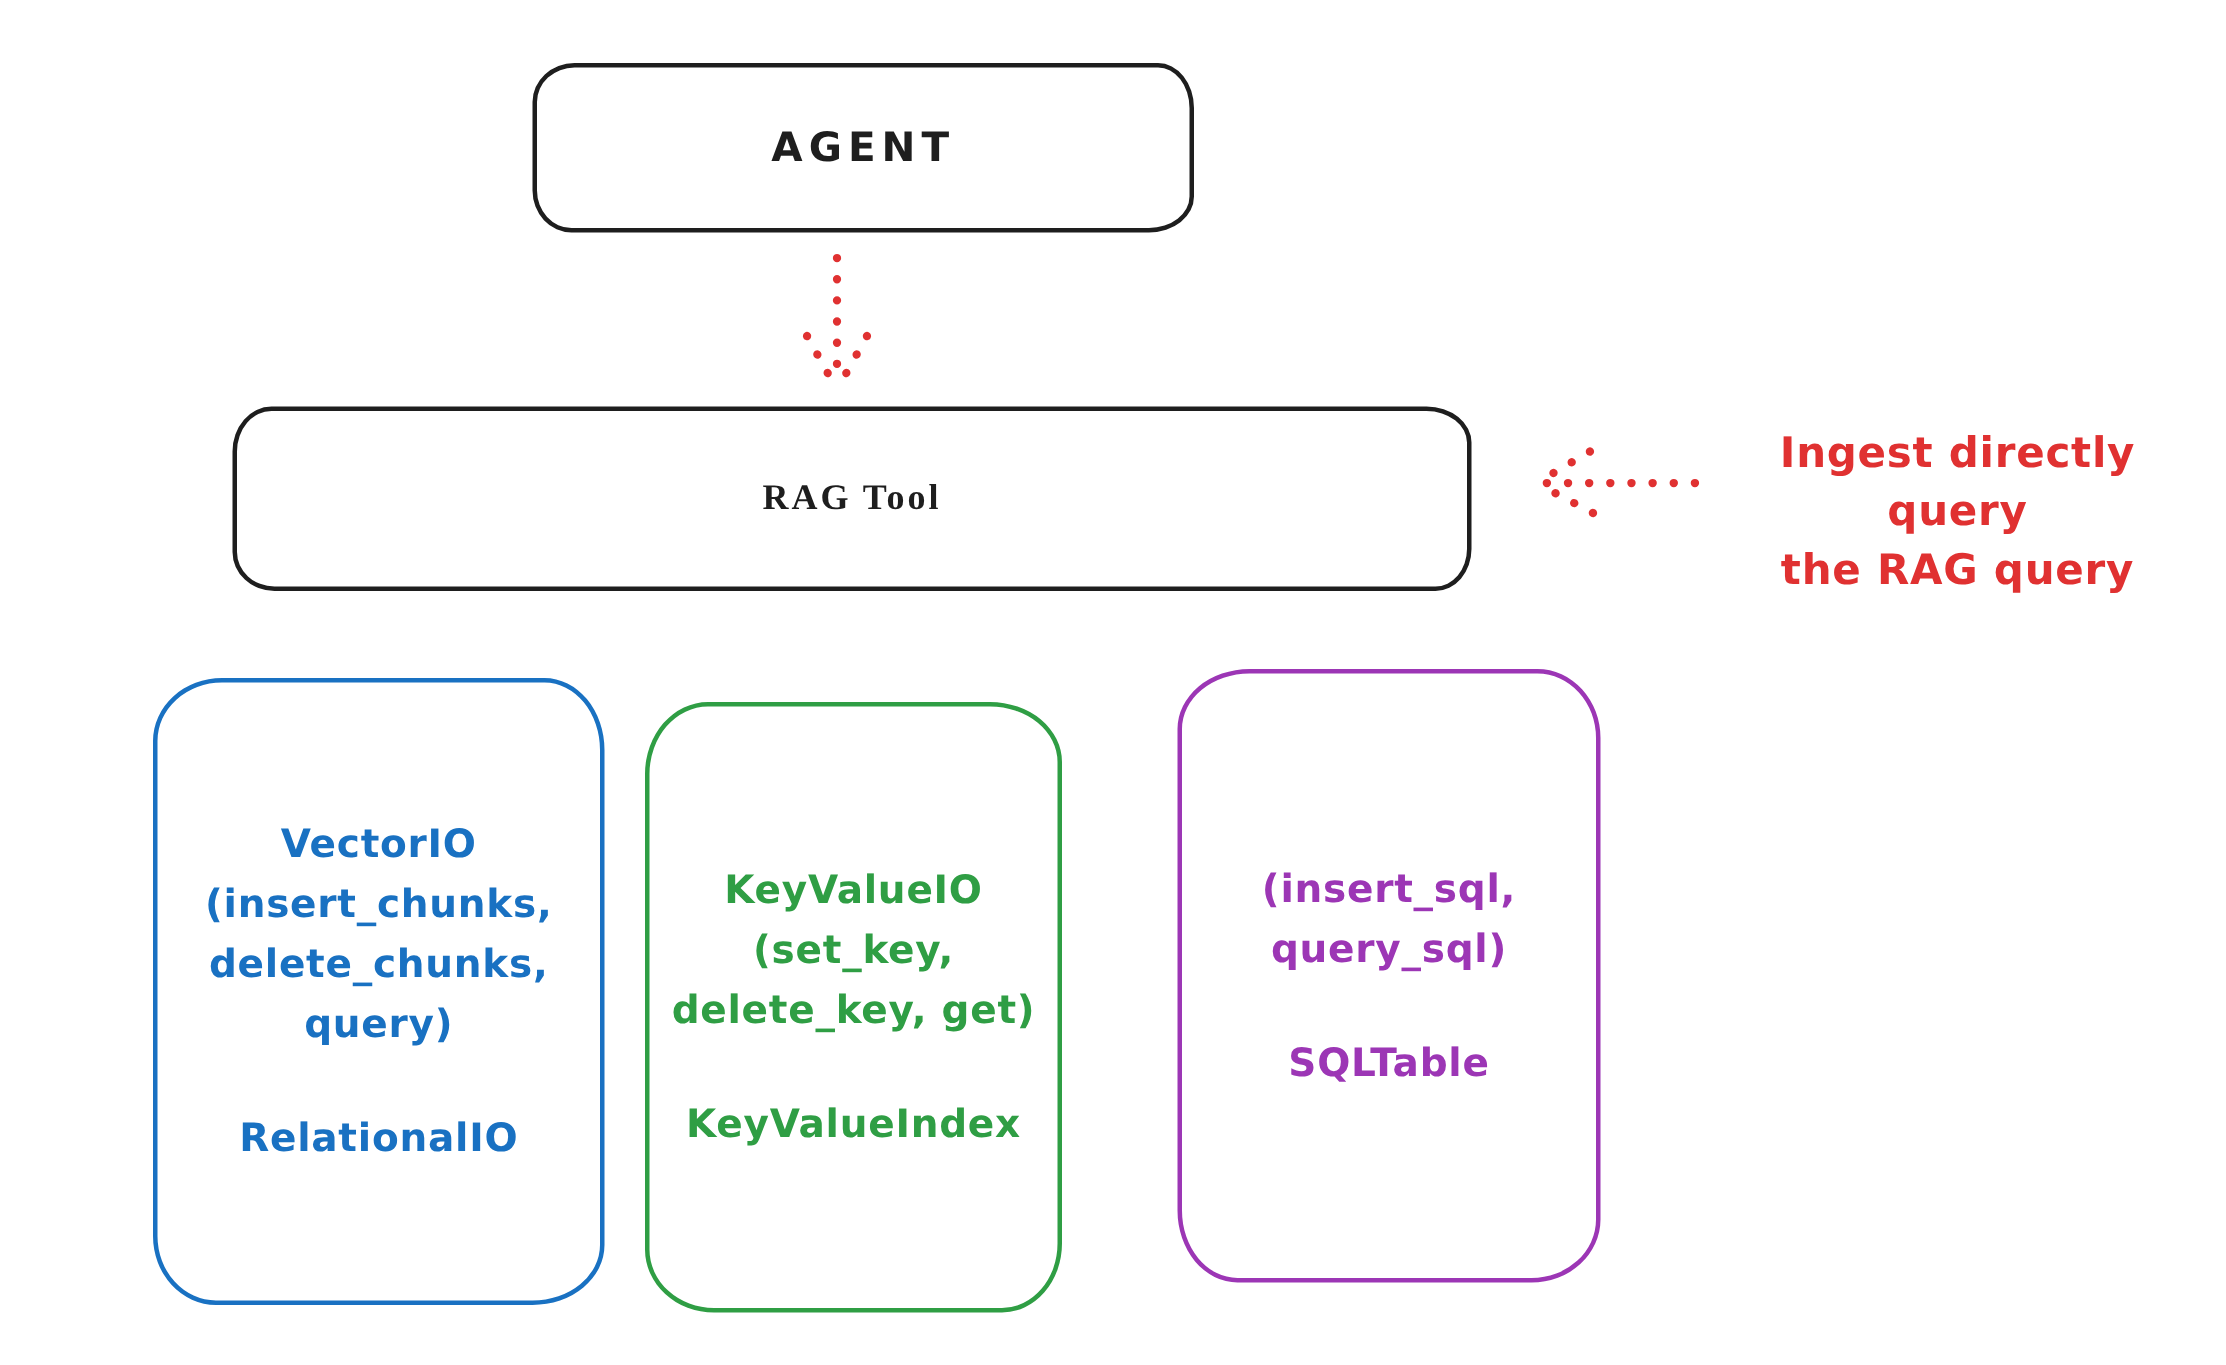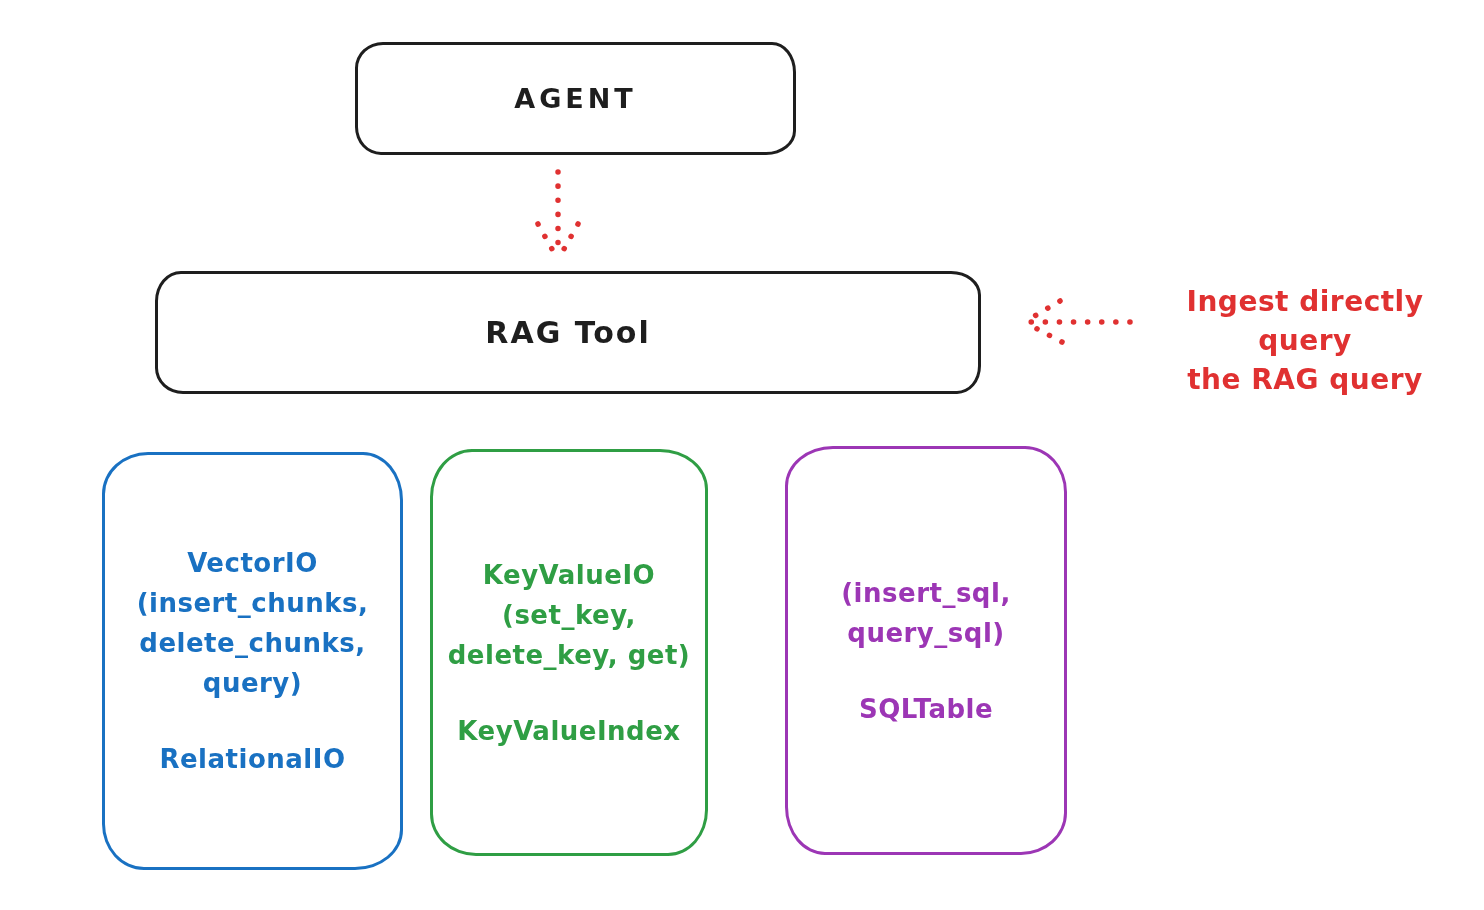--- a/index.html
+++ b/index.html
@@ -28,42 +28,42 @@
     border-radius: 28px 24px 30px 26px / 26px 30px 24px 28px;
   }
   .agent-label {
     font-size: 27px; font-weight: 700; letter-spacing: 4px; color: #1e1e1e;
   }
   .rag-box {
     left: 155px; top: 271px; width: 826px; height: 123px;
     border-radius: 26px 30px 24px 28px / 30px 24px 28px 26px;
   }
   .rag-label {
-    font-size: 30px; font-weight: 600; letter-spacing: 2px; color: #1e1e1e;
+    font-size: 24px; font-weight: 600; letter-spacing: 2px; color: #1e1e1e; font-family: Liberation Serif, serif;
   }
   .io-box {
     flex-direction: column;
     justify-content: center;
     text-align: center;
     border-width: 3.2px;
     border-style: solid;
     font-size: 26px;
     font-weight: 600;
     line-height: 40px;
     letter-spacing: 0.5px;
   }
   .io-gap { height: 36px; }
   .vector-box {
     left: 68px; top: 452px; width: 301px; height: 418px;
     border-color: #1971c2; color: #1971c2;
     border-radius: 46px 40px 48px 42px / 42px 48px 40px 46px;
     margin-left: 34px;
   }
   .keyvalue-box {
-    left: 430px; top: 449px; width: 278px; height: 407px;
+    left: 430px; top: 468px; width: 278px; height: 407px;
     border-color: #2f9e44; color: #2f9e44;
     border-radius: 42px 48px 40px 46px / 48px 40px 46px 42px;
   }
   .relational-box {
     left: 785px; top: 446px; width: 282px; height: 409px;
     border-color: #9c36b5; color: #9c36b5;
     border-radius: 48px 42px 46px 40px / 40px 46px 42px 48px;
   }
   .annotation {
     position: absolute;

